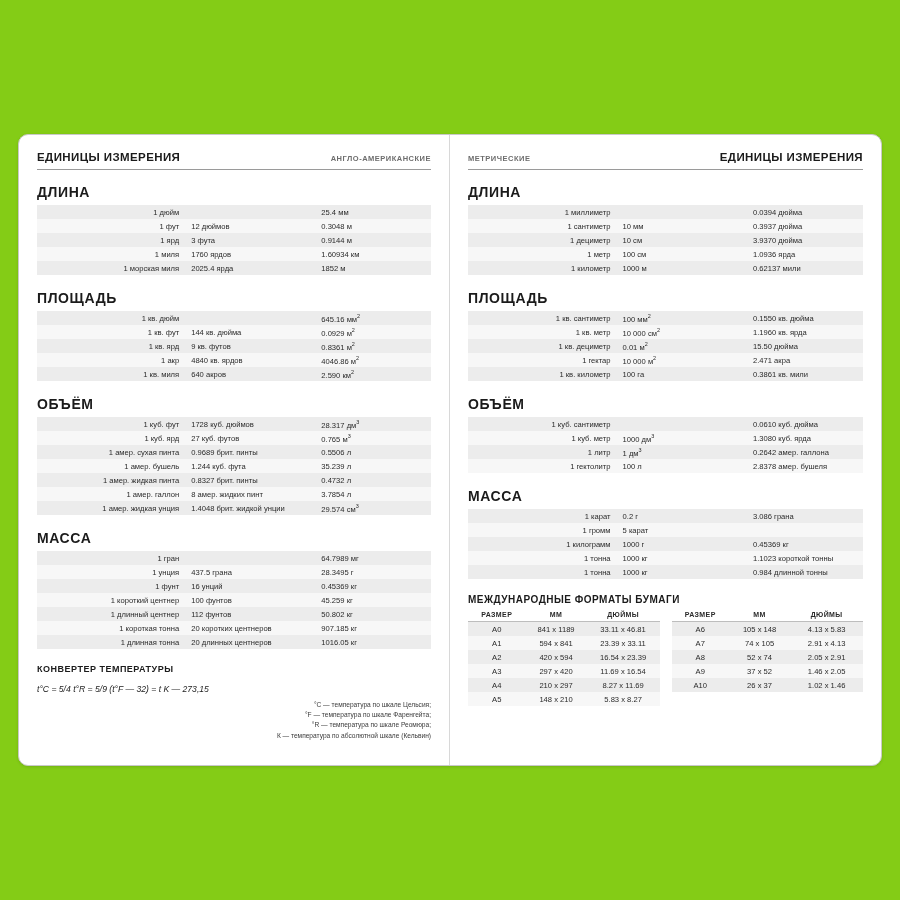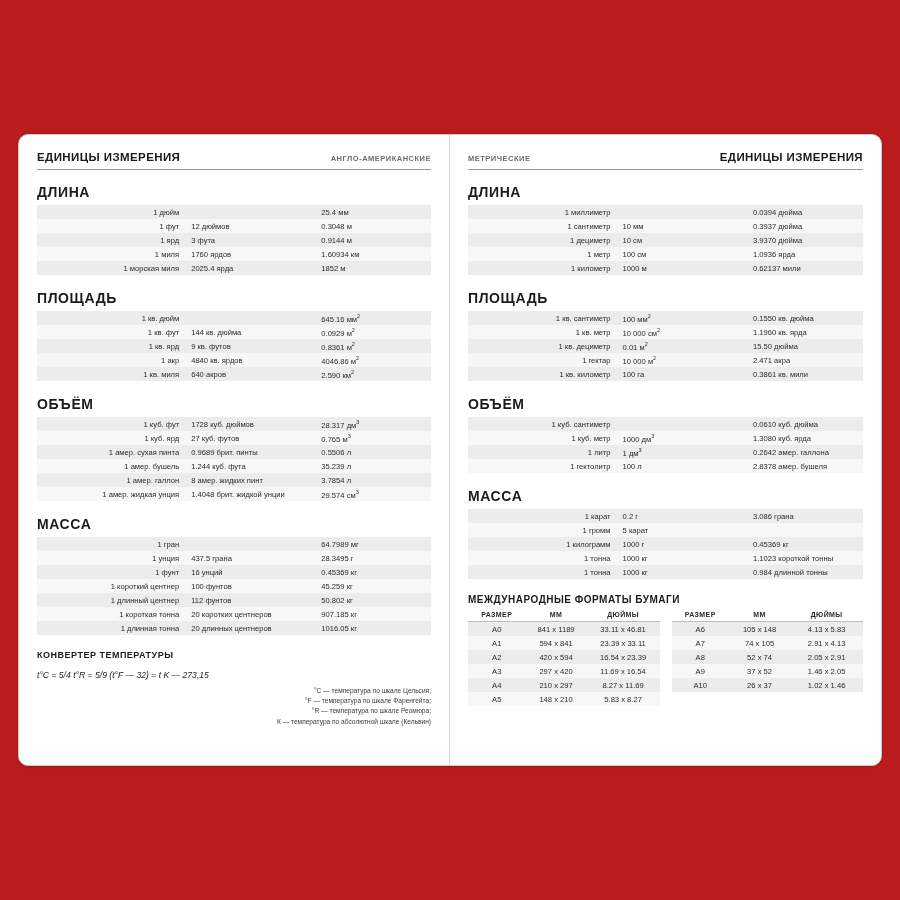--- a/index.html
+++ b/index.html
@@ -7,21 +7,21 @@
     padding: 0;
     background: #ffffff;
     width: 900px;
     height: 900px;
     font-family: "Liberation Sans", sans-serif;
   }
   #page {
     position: relative;
     width: 900px;
     height: 900px;
-    background: #b91c1c;
+    background: #84cc16;
     overflow: hidden;
   }
   .card {
     position: absolute;
     left: 18px;
     top: 134px;
     width: 864px;
     height: 632px;
     background: #ffffff;
     border: 1px solid #c9c9c9;
@@ -248,20 +248,25 @@
                   <td class="c1">1 амер. сухая пинта</td>
                   <td class="c2">0.9689 брит. пинты</td>
                   <td class="c3">0.5506 л</td>
                 </tr>
                 <tr>
                   <td class="c1">1 амер. бушель</td>
                   <td class="c2">1.244 куб. фута</td>
                   <td class="c3">35.239 л</td>
                 </tr>
                 <tr>
+                  <td class="c1">1 амер. жидкая пинта</td>
+                  <td class="c2">0.8327 брит. пинты</td>
+                  <td class="c3">0.4732 л</td>
+                </tr>
+                <tr>
                   <td class="c1">1 амер. галлон</td>
                   <td class="c2">8 амер. жидких пинт</td>
                   <td class="c3">3.7854 л</td>
                 </tr>
                 <tr>
                   <td class="c1">1 амер. жидкая унция</td>
                   <td class="c2">1.4048 брит. жидкой унции</td>
                   <td class="c3">29.574 см<sup>3</sup></td>
                 </tr>
               </tbody>

